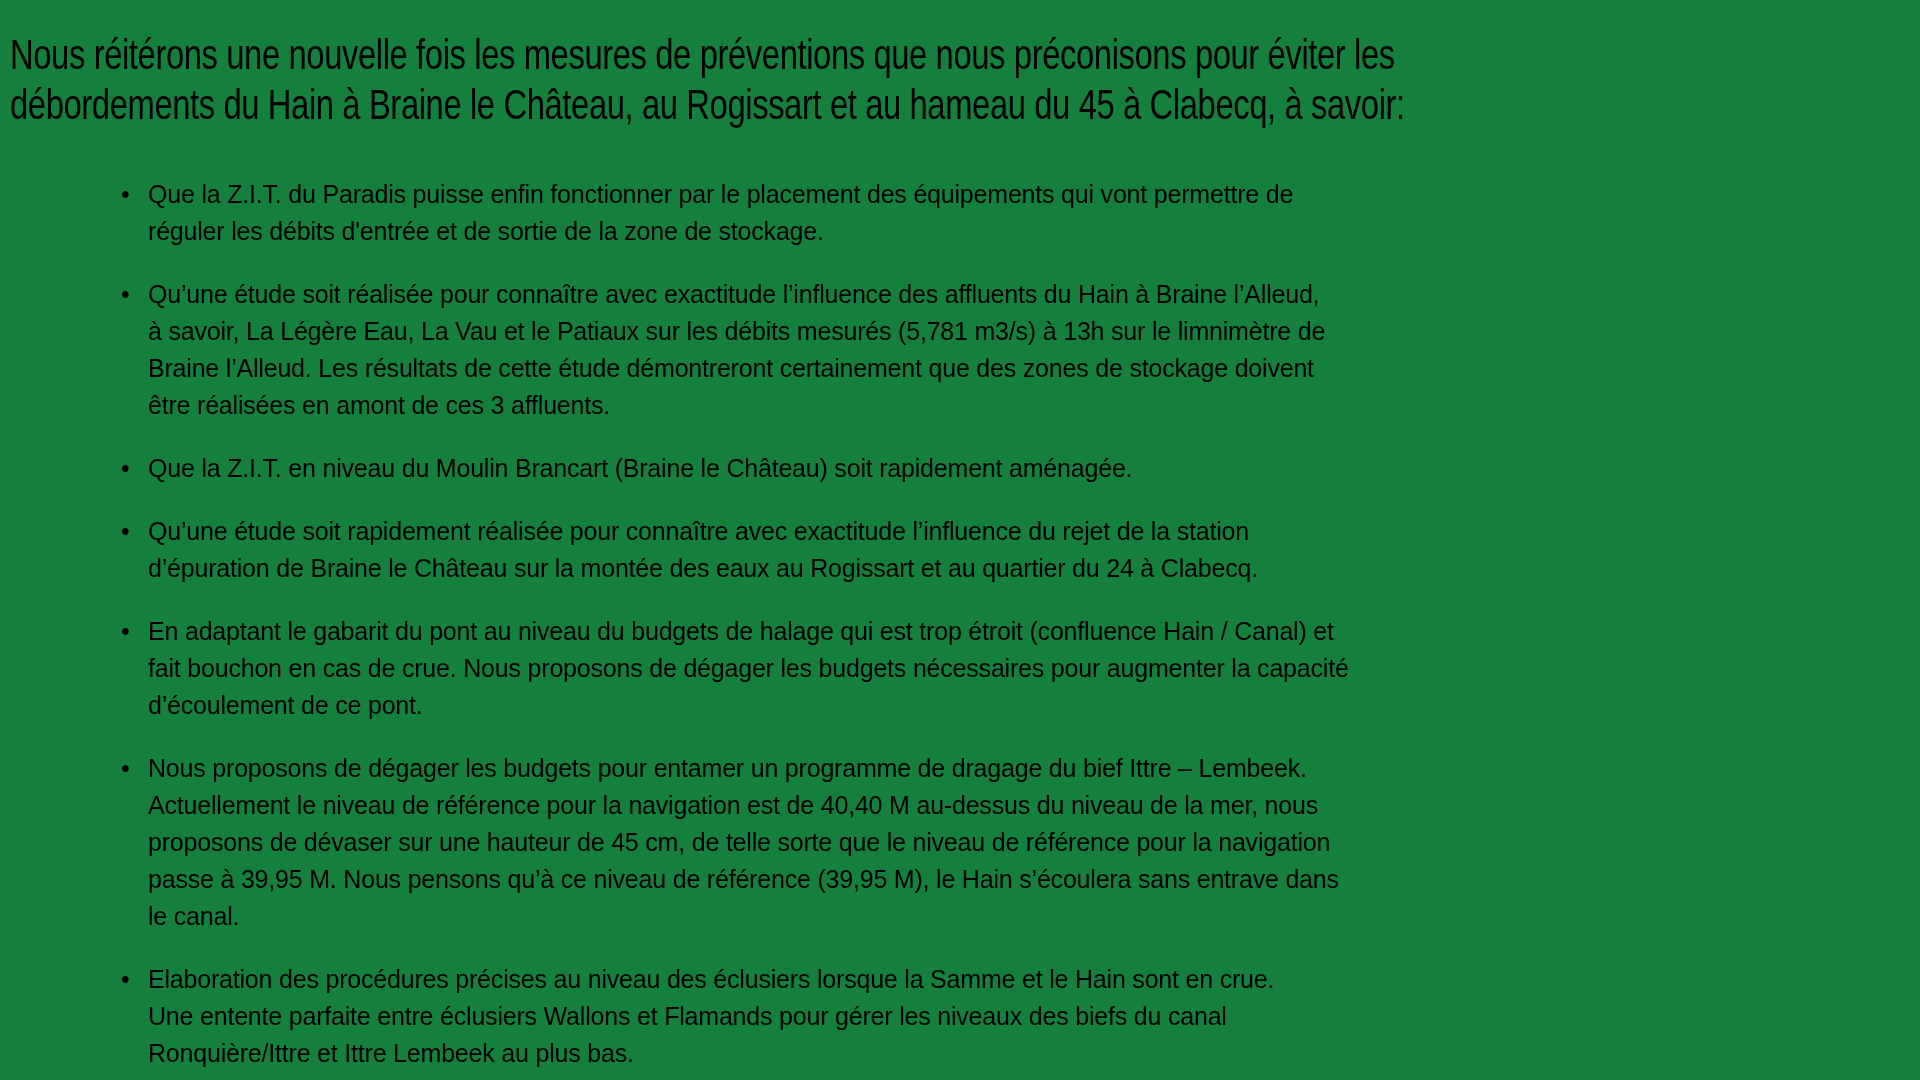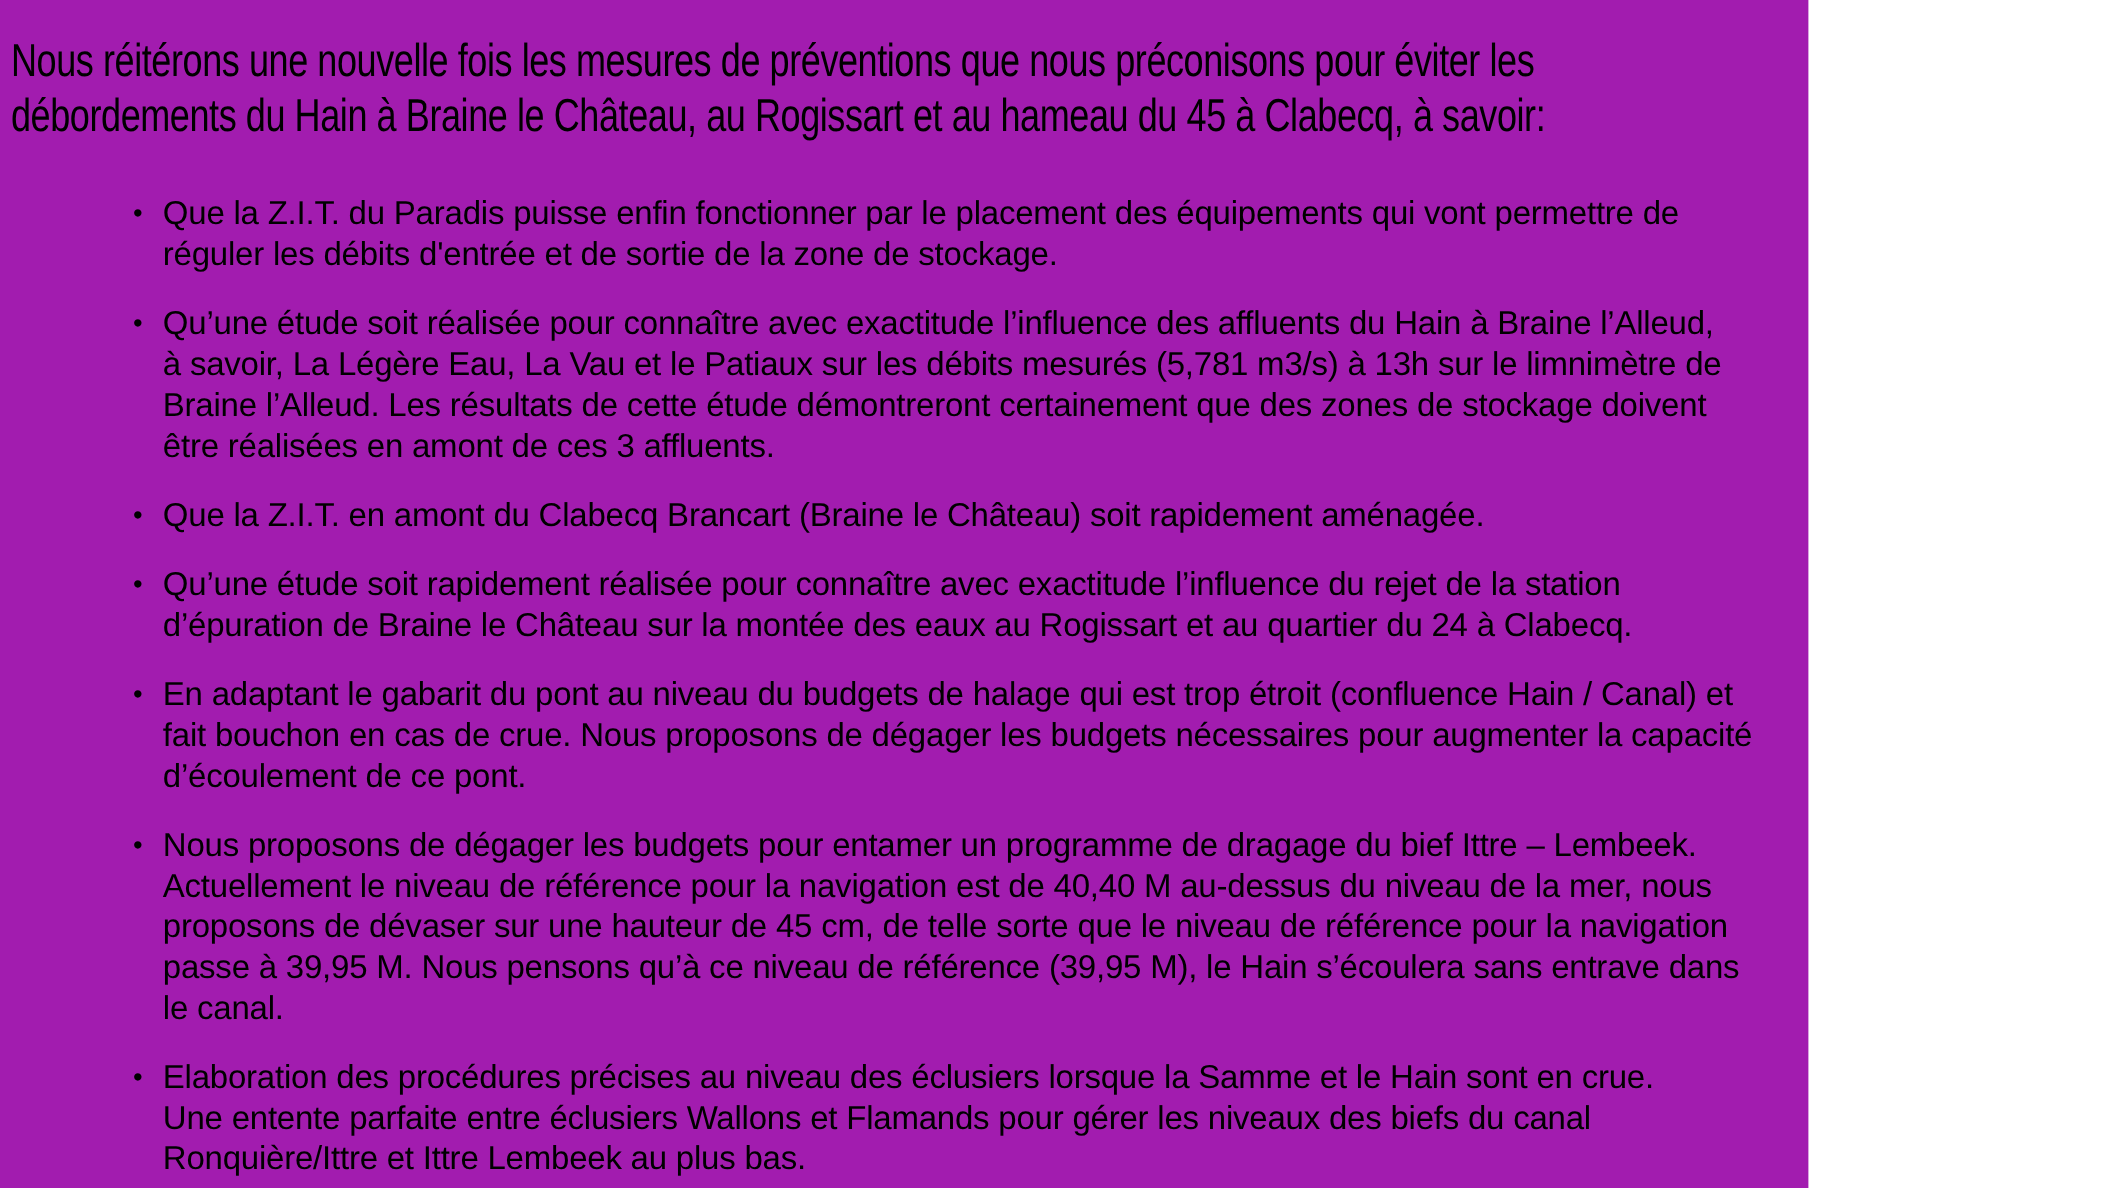--- a/index.html
+++ b/index.html
@@ -7,24 +7,24 @@
     padding: 0;
     width: 1920px;
     height: 1080px;
     overflow: hidden;
     background: #ffffff;
     font-family: "Liberation Sans", sans-serif;
     color: #000000;
   }
   .slide {
     box-sizing: border-box;
-    width: 1644px;
+    width: 1920px;
     height: 1080px;
     padding: 30px 20px 0 10px;
-    background: #a21caf;
+    background: #15803d;
   }
   .slide-title {
     margin: 0;
     font-size: 42px;
     font-weight: 400;
     line-height: 50px;
     letter-spacing: -0.5px;
     color: #000000;
     white-space: pre-line;
     transform: scaleX(0.78);
@@ -44,21 +44,21 @@
   .bullet-dot {
     position: absolute;
     left: -27px;
     top: 0;
     font-size: 25px;
     line-height: 37px;
     color: #000000;
   }
   .bullet-text {
     display: block;
-    font-size: 30px;
+    font-size: 25px;
     line-height: 37px;
     letter-spacing: -0.2px;
     color: #000000;
     white-space: pre-line;
   }
 </style>
 </head>
 <body>
 
 <div class="slide">
@@ -72,21 +72,21 @@
       </li>
       <li class="bullet-item">
         <span class="bullet-dot">•</span>
         <span class="bullet-text">Qu’une étude soit réalisée pour connaître avec exactitude l’influence des affluents du Hain à Braine l’Alleud,
 à savoir, La Légère Eau, La Vau et le Patiaux sur les débits mesurés (5,781 m3/s) à 13h sur le limnimètre de
 Braine l’Alleud. Les résultats de cette étude démontreront certainement que des zones de stockage doivent
 être réalisées en amont de ces 3 affluents.</span>
       </li>
       <li class="bullet-item">
         <span class="bullet-dot">•</span>
-        <span class="bullet-text">Que la Z.I.T. en amont du Clabecq Brancart (Braine le Château) soit rapidement aménagée.</span>
+        <span class="bullet-text">Que la Z.I.T. en niveau du Moulin Brancart (Braine le Château) soit rapidement aménagée.</span>
       </li>
       <li class="bullet-item">
         <span class="bullet-dot">•</span>
         <span class="bullet-text">Qu’une étude soit rapidement réalisée pour connaître avec exactitude l’influence du rejet de la station
 d’épuration de Braine le Château sur la montée des eaux au Rogissart et au quartier du 24 à Clabecq.</span>
       </li>
       <li class="bullet-item">
         <span class="bullet-dot">•</span>
         <span class="bullet-text">En adaptant le gabarit du pont au niveau du budgets de halage qui est trop étroit (confluence Hain / Canal) et
 fait bouchon en cas de crue. Nous proposons de dégager les budgets nécessaires pour augmenter la capacité

